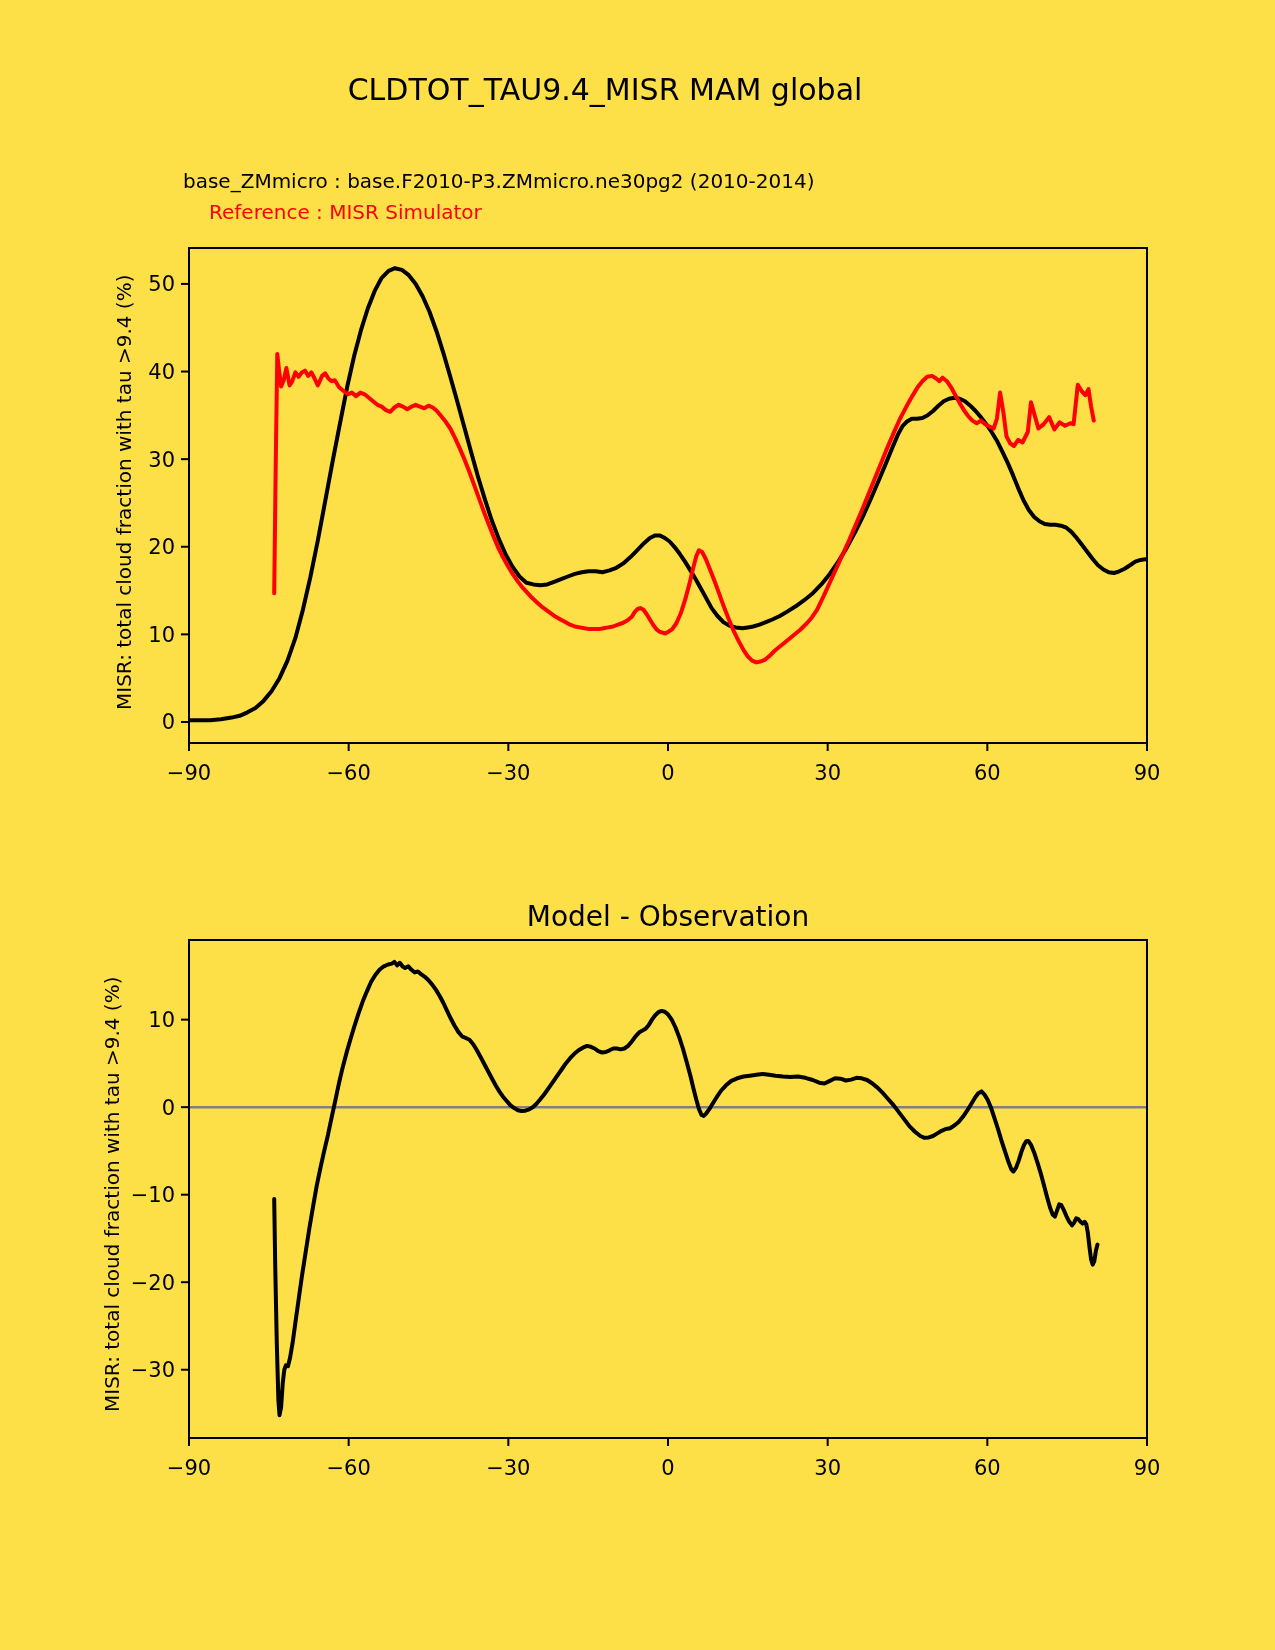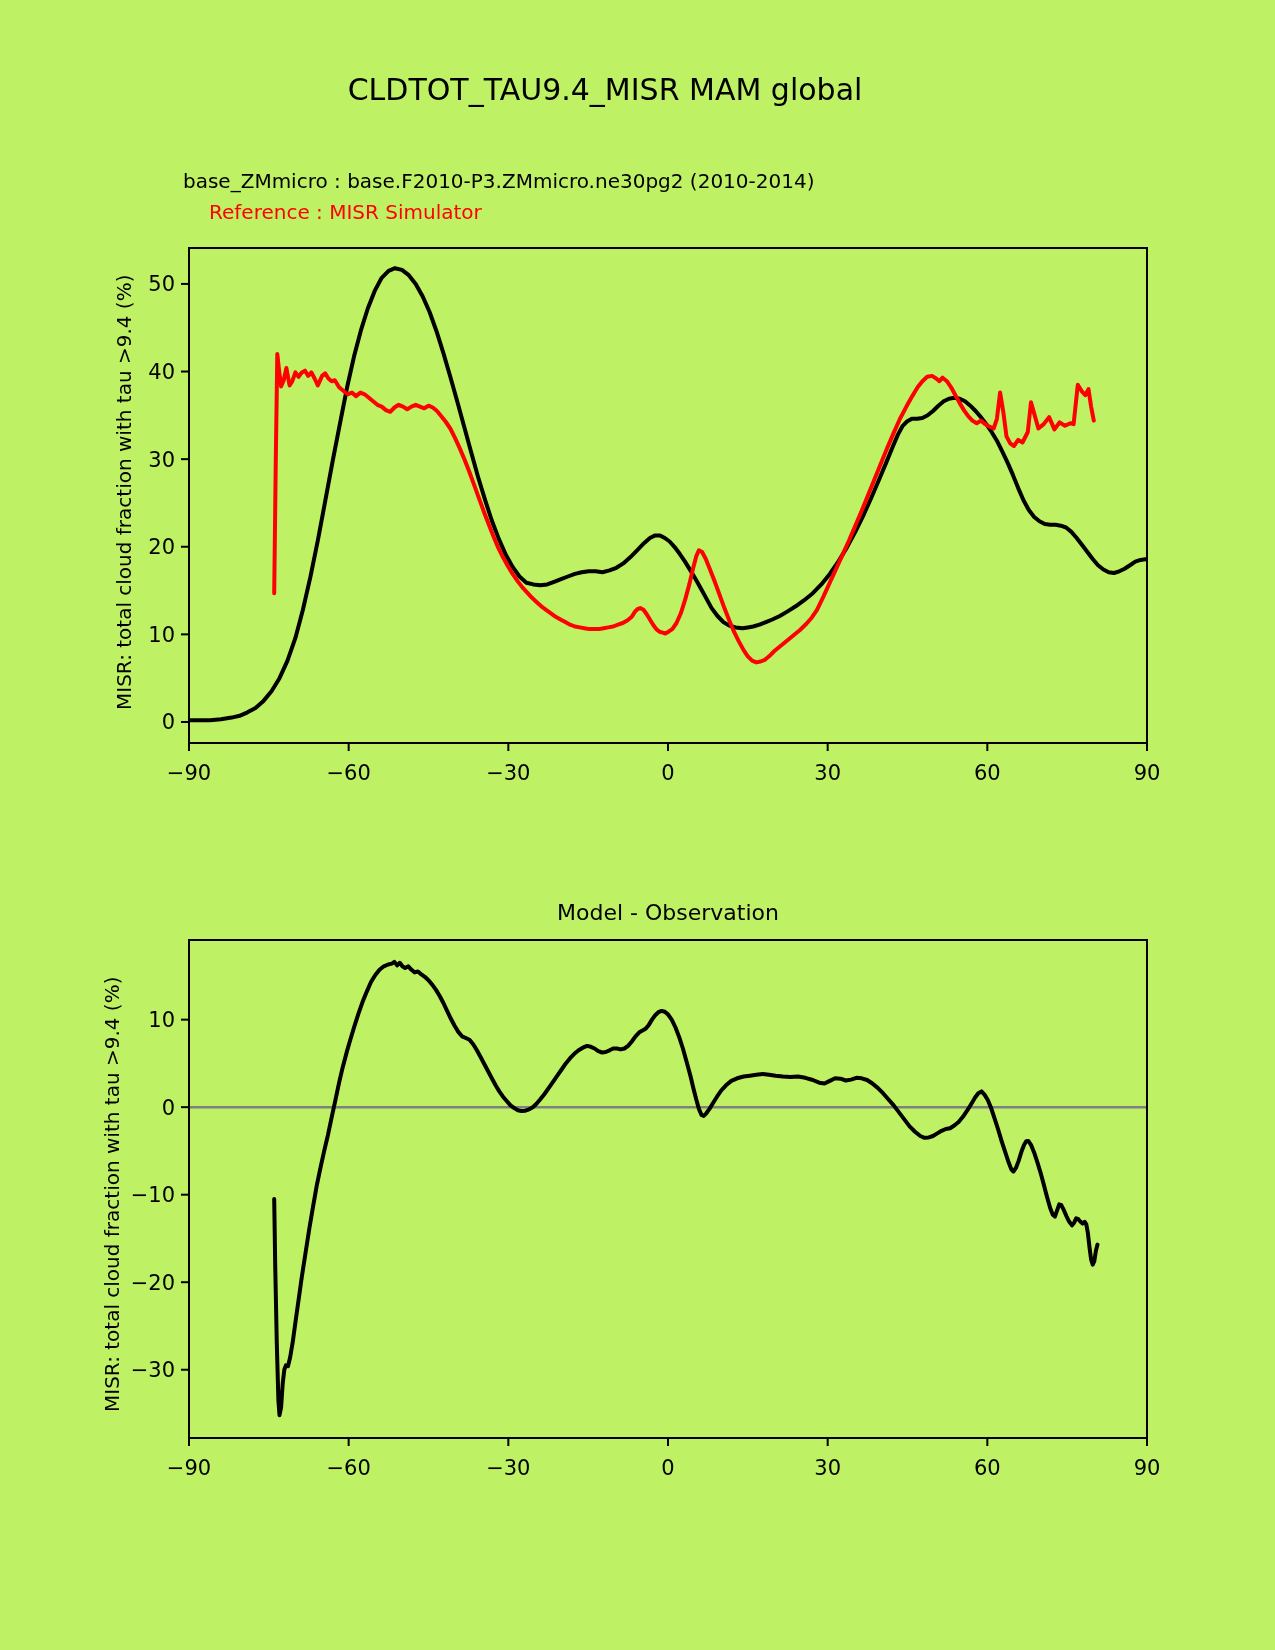--- a/index.html
+++ b/index.html
@@ -1,27 +1,27 @@
 <!DOCTYPE html>
 <html><head>
 <meta charset="utf-8">
 <style>
   html,body{margin:0;padding:0;background:#ffffff;}
-  .figure{position:relative;width:1275px;height:1650px;background:#bef264;
+  .figure{position:relative;width:1275px;height:1650px;background:#fde047;
           font-family:"DejaVu Sans","Liberation Sans",sans-serif;overflow:hidden;}
   .suptitle{position:absolute;left:0;top:72px;width:1210px;text-align:center;
             font-size:30px;color:#000;}
   .legend{position:absolute;left:183px;top:166px;font-size:20px;line-height:31px;}
   .legend .line2{color:#ff0000;margin-left:26px;}
   .ylabel{position:absolute;font-size:20px;color:#000;white-space:nowrap;
           transform:rotate(-90deg);transform-origin:left top;}
   .ylabel.top{left:112px;top:710px;}
   .ylabel.bottom{left:100px;top:1412px;}
   .subtitle2{position:absolute;left:189px;top:900px;width:958px;text-align:center;
-             font-size:22px;color:#000;}
+             font-size:28px;color:#000;}
   svg{position:absolute;left:0;top:0;}
   svg text{font-family:"DejaVu Sans","Liberation Sans",sans-serif;fill:#000;}
 </style>
 </head>
 <body>
 
 <div class="figure">
   <div class="suptitle">CLDTOT_TAU9.4_MISR MAM global</div>
 
   <div class="legend">

